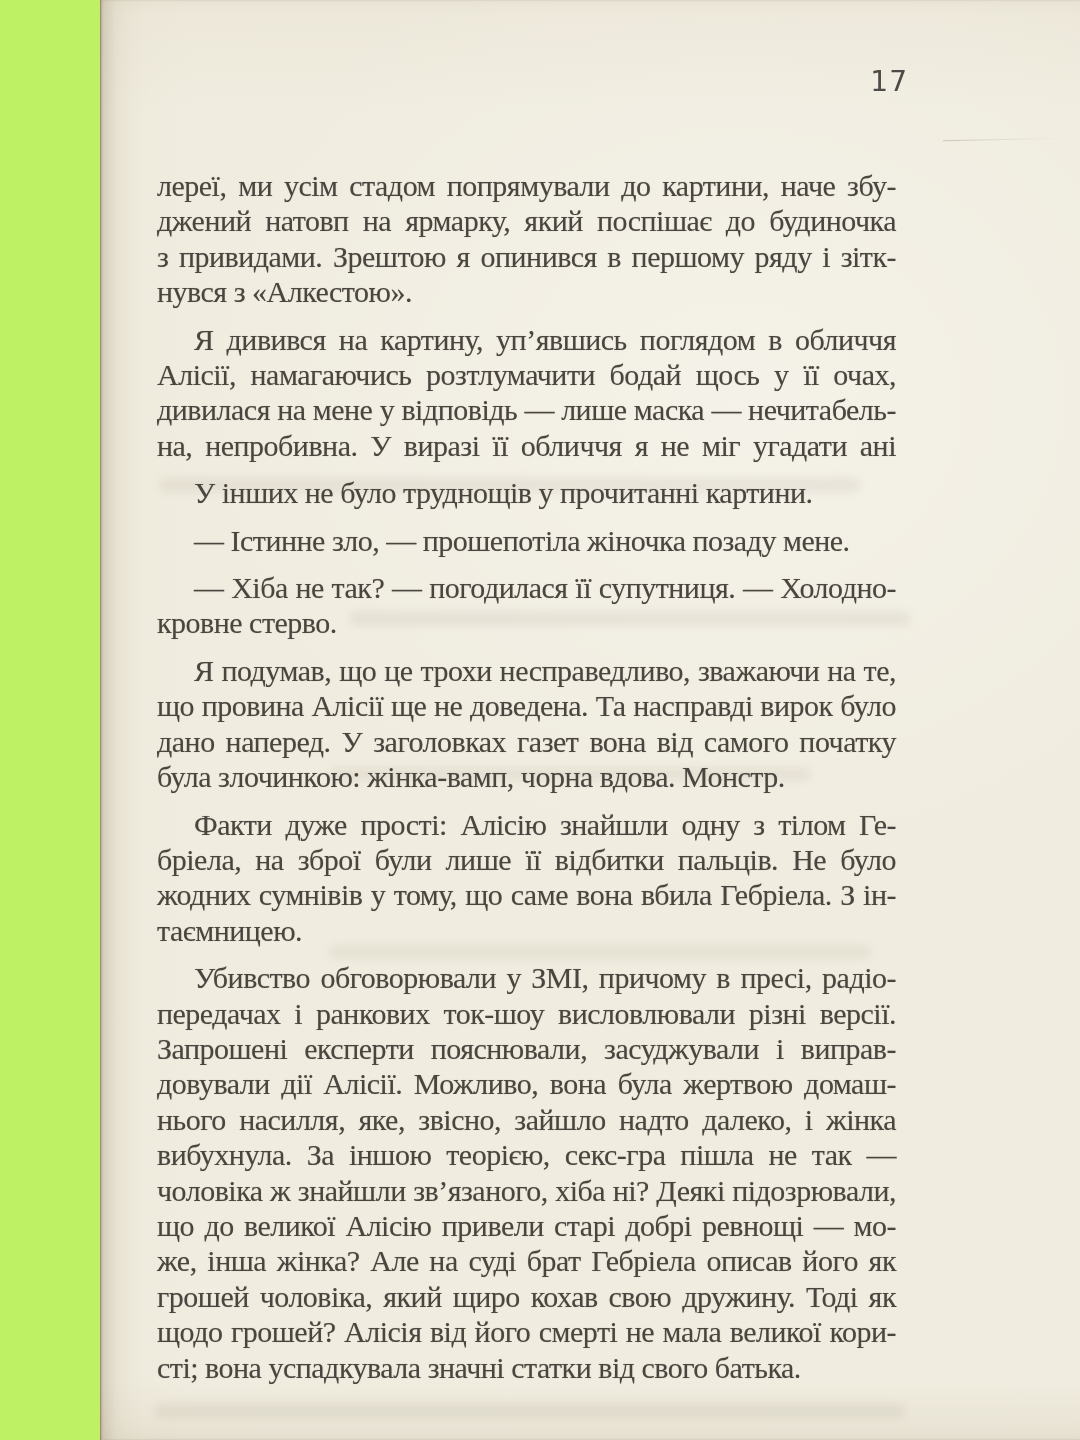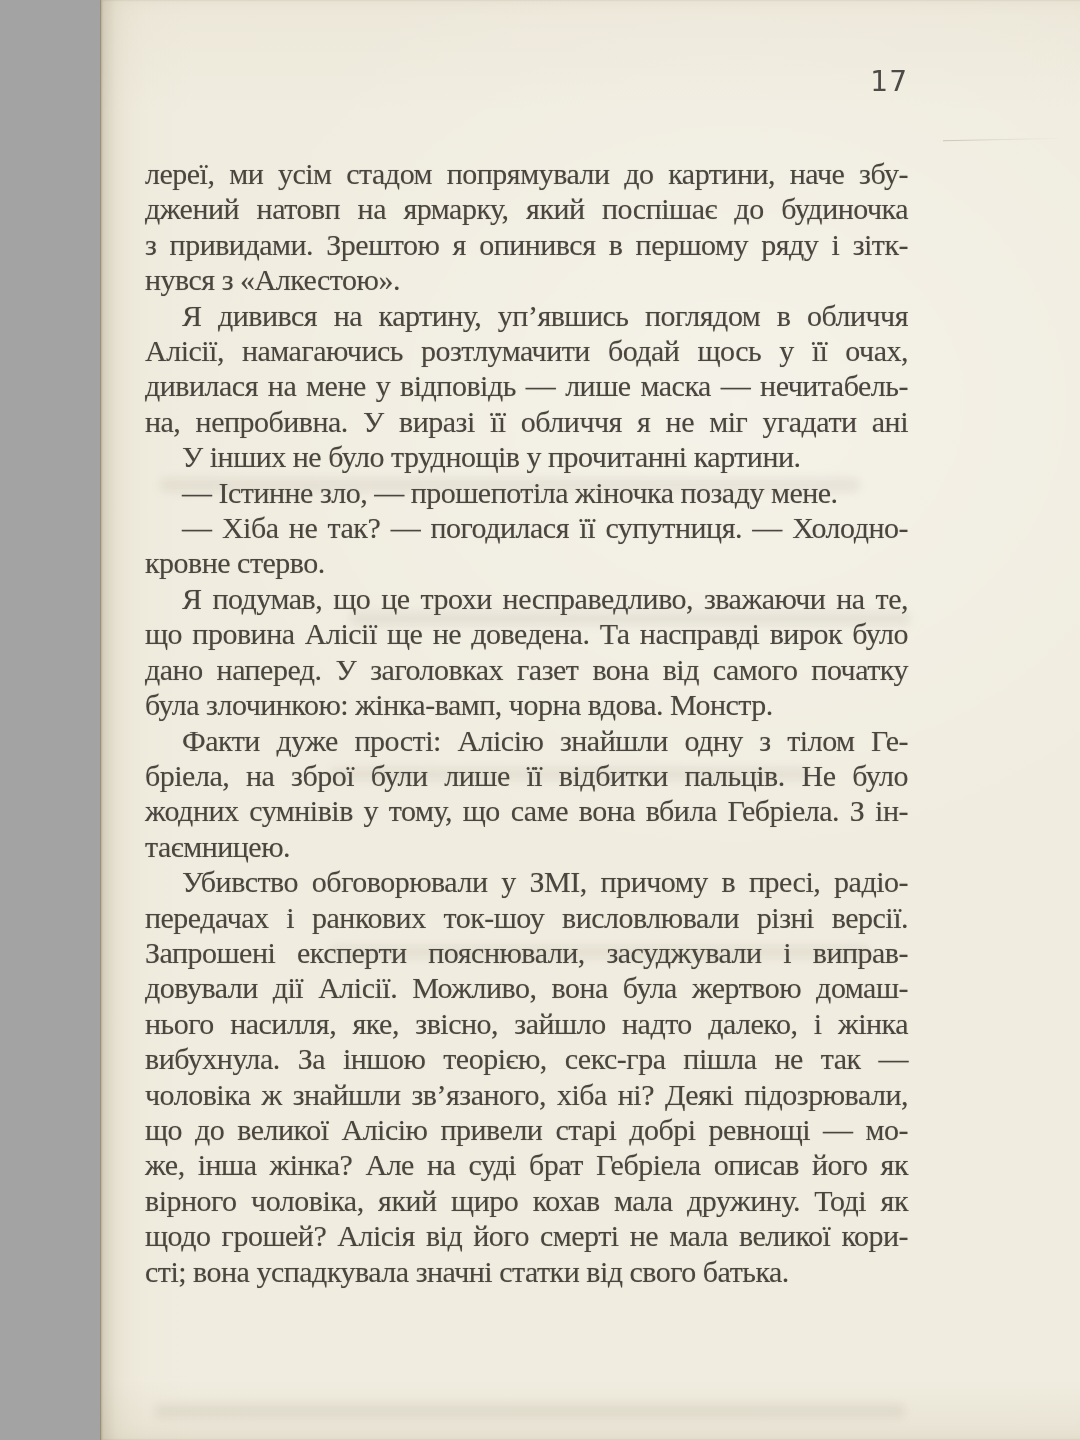--- a/index.html
+++ b/index.html
@@ -5,21 +5,21 @@
   html, body {
     margin: 0; padding: 0;
     width: 1080px; height: 1440px;
     overflow: hidden;
     background: #ffffff;
     font-family: "Liberation Serif", serif;
   }
   .scan {
     position: relative;
     width: 970px; height: 1440px;
-    background: #a3a3a3;
+    background: #bef264;
   }
   
   .page {
     position: absolute;
     left: 100px; top: 0;
     width: 980px; height: 1440px;
     background-color: #f0ecdf;
     background-image:
       radial-gradient(ellipse 900px 760px at 65% 28%, rgba(255,255,255,0.30), rgba(255,255,255,0) 65%),
       linear-gradient(90deg, rgba(176,164,136,0.30) 0px, rgba(205,196,170,0.16) 16px, rgba(225,218,196,0.08) 46px, rgba(0,0,0,0) 90px),
@@ -49,21 +49,21 @@
   .text-block {
     position: absolute;
     top: 156px; left: 45px;
     width: 763px;
     font-size: 30px;
     line-height: 35.4px;
     letter-spacing: -0.5px;
     color: #4a463f;
     text-shadow: 0 0 1px rgba(74,70,63,0.35);
   }
-  .paragraph { margin: 0; }
+  .paragraph { margin: 12px; }
   .line {
     text-align: justify;
     text-align-last: justify;
     white-space: normal;
   }
   .line.last { text-align-last: left; }
   .line.indent { text-indent: 37px; }
   .italic { font-style: italic; }
   
   .ghost {
@@ -140,19 +140,19 @@
         <div class="paragraph">
           <div class="line indent">Убивство обговорювали у ЗМІ, причому в пресі, радіо-</div>
           <div class="line">передачах і ранкових ток-шоу висловлювали різні версії.</div>
           <div class="line">Запрошені експерти пояснювали, засуджували і виправ-</div>
           <div class="line">довували дії Алісії. Можливо, вона була жертвою домаш-</div>
           <div class="line">нього насилля, яке, звісно, зайшло надто далеко, і жінка</div>
           <div class="line">вибухнула. За іншою теорією, секс-гра пішла не так —</div>
           <div class="line">чоловіка ж знайшли зв’язаного, хіба ні? Деякі підозрювали,</div>
           <div class="line">що до великої Алісію привели старі добрі ревнощі — мо-</div>
           <div class="line">же, інша жінка? Але на суді брат Гебріела описав його як</div>
-          <div class="line">вірного чоловіка, який щиро кохав мала дружину. Тоді як</div>
+          <div class="line">грошей чоловіка, який щиро кохав свою дружину. Тоді як</div>
           <div class="line">щодо грошей? Алісія від його смерті не мала великої кори-</div>
           <div class="line last">сті; вона успадкувала значні статки від свого батька.</div>
         </div>
       </div>
   </div>
 </div>
 
 </body></html>

